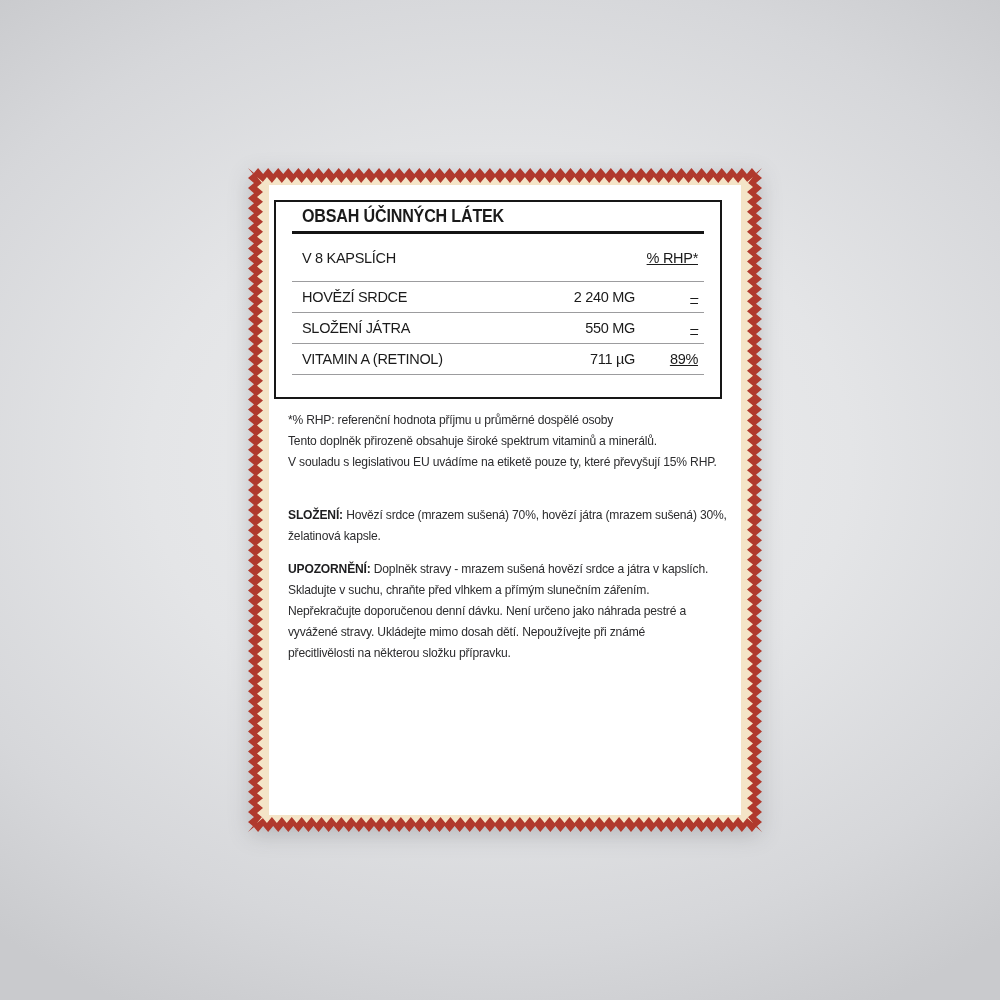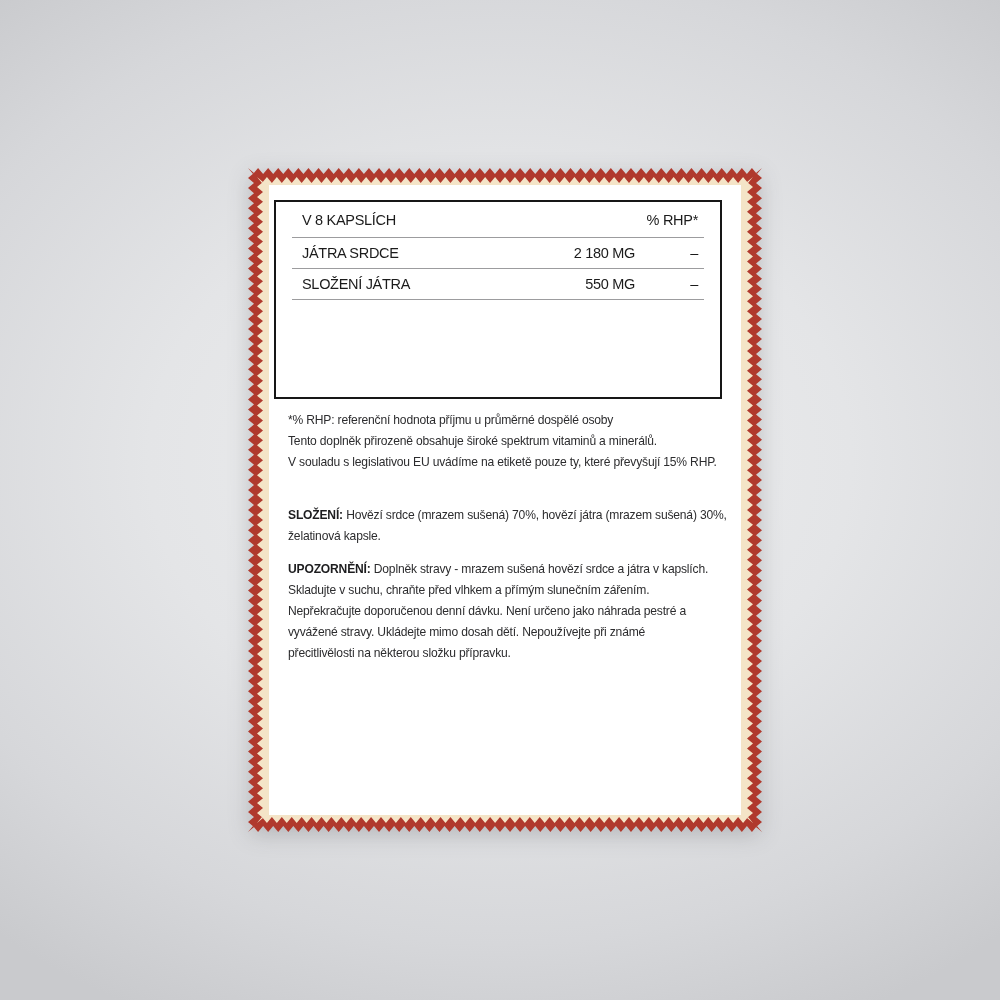--- a/index.html
+++ b/index.html
@@ -29,22 +29,22 @@
     transform:scaleX(.92);transform-origin:0 50%;white-space:nowrap;
   }
   .t-row{
     margin:0 16px;padding:0 6px 0 10px;box-sizing:border-box;
     display:flex;align-items:center;
     border-bottom:1px solid #9c9c9e;
     font-size:14.5px;letter-spacing:-.3px;
   }
   .t-row .c-name{flex:1;text-align:left;white-space:nowrap;}
   .t-row .c-amt{width:118px;text-align:right;white-space:nowrap;}
-  .t-row .c-rhp{width:63px;text-align:right;white-space:nowrap;}
-  .t-row.t-head{height:36px;justify-content:center;}
+  .t-row .c-rhp{width:63px;text-align:right;white-space:nowrap;text-decoration:underline;}
+  .t-row.t-head{height:48px;justify-content:center;}
   .t-row.r{height:31px;}
   .t-row.last{flex:1;border-bottom:none;}
 
   
   .txt{
     position:absolute;left:41px;color:#2c2c2e;
     font-size:13px;line-height:21px;letter-spacing:-.2px;
     transform:scaleX(.93);transform-origin:0 0;white-space:nowrap;
   }
   .txt .lead{font-weight:bold;color:#1d1d1f;}
@@ -59,34 +59,42 @@
 
   <svg class="zz-svg" width="516" height="666" viewBox="0 0 516 666" aria-hidden="true">
     <polygon id="zz-red" points="1,1 6.03921568627451,7 11.07843137254902,1 16.11764705882353,7 21.15686274509804,1 26.19607843137255,7 31.235294117647058,1 36.27450980392157,7 41.31372549019608,1 46.35294117647059,7 51.3921568627451,1 56.431372549019606,7 61.470588235294116,1 66.50980392156863,7 71.54901960784314,1 76.58823529411765,7 81.62745098039215,1 86.66666666666667,7 91.70588235294117,1 96.74509803921569,7 101.7843137254902,1 106.82352941176471,7 111.86274509803921,1 116.90196078431373,7 121.94117647058823,1 126.98039215686275,7 132.01960784313727,1 137.05882352941177,7 142.09803921568627,1 147.13725490196077,7 152.1764705882353,1 157.2156862745098,7 162.2549019607843,1 167.2941176470588,7 172.33333333333334,1 177.37254901960785,7 182.41176470588235,1 187.45098039215685,7 192.49019607843138,1 197.52941176470588,7 202.5686274509804,1 207.6078431372549,7 212.64705882352942,1 217.68627450980392,7 222.72549019607843,1 227.76470588235293,7 232.80392156862746,1 237.84313725490196,7 242.88235294117646,1 247.92156862745097,7 252.9607843137255,1 258,7 263.03921568627453,1 268.078431372549,7 273.11764705882354,1 278.15686274509807,7 283.19607843137254,1 288.2352941176471,7 293.27450980392155,1 298.3137254901961,7 303.3529411764706,1 308.3921568627451,7 313.4313725490196,1 318.47058823529414,7 323.5098039215686,1 328.54901960784315,7 333.5882352941176,1 338.62745098039215,7 343.6666666666667,1 348.70588235294116,7 353.7450980392157,1 358.7843137254902,7 363.8235294117647,1 368.8627450980392,7 373.9019607843137,1 378.94117647058823,7 383.98039215686276,1 389.01960784313724,7 394.05882352941177,1 399.0980392156863,7 404.1372549019608,1 409.1764705882353,7 414.2156862745098,1 419.2549019607843,7 424.29411764705884,1 429.3333333333333,7 434.37254901960785,1 439.4117647058824,7 444.45098039215685,1 449.4901960784314,7 454.52941176470586,1 459.5686274509804,7 464.6078431372549,1 469.6470588235294,7 474.6862745098039,1 479.72549019607845,7 484.7647058823529,1 489.80392156862746,7 494.84313725490193,1 499.88235294117646,7 504.921568627451,1 509.96078431372547,7 515,1 509,6.03030303030303 515,11.06060606060606 509,16.090909090909093 515,21.12121212121212 509,26.151515151515152 515,31.181818181818183 509,36.21212121212121 515,41.24242424242424 509,46.27272727272727 515,51.303030303030305 509,56.333333333333336 515,61.36363636363637 509,66.39393939393939 515,71.42424242424242 509,76.45454545454545 515,81.48484848484848 509,86.51515151515152 515,91.54545454545455 509,96.57575757575758 515,101.60606060606061 509,106.63636363636364 515,111.66666666666667 509,116.6969696969697 515,121.72727272727273 509,126.75757575757575 515,131.78787878787878 509,136.8181818181818 515,141.84848484848484 509,146.87878787878788 515,151.9090909090909 509,156.93939393939394 515,161.96969696969697 509,167 515,172.03030303030303 509,177.06060606060606 515,182.0909090909091 509,187.12121212121212 515,192.15151515151516 509,197.1818181818182 515,202.21212121212122 509,207.24242424242425 515,212.27272727272728 509,217.3030303030303 515,222.33333333333334 509,227.36363636363637 515,232.3939393939394 509,237.42424242424244 515,242.45454545454547 509,247.4848484848485 515,252.5151515151515 509,257.54545454545456 515,262.57575757575756 509,267.6060606060606 515,272.6363636363636 509,277.6666666666667 515,282.6969696969697 509,287.72727272727275 515,292.75757575757575 509,297.7878787878788 515,302.8181818181818 509,307.8484848484849 515,312.8787878787879 509,317.90909090909093 515,322.93939393939394 509,327.969696969697 515,333 509,338.030303030303 515,343.06060606060606 509,348.09090909090907 515,353.1212121212121 509,358.1515151515151 515,363.1818181818182 509,368.2121212121212 515,373.24242424242425 509,378.27272727272725 515,383.3030303030303 509,388.3333333333333 515,393.3636363636364 509,398.3939393939394 515,403.42424242424244 509,408.45454545454544 515,413.4848484848485 509,418.5151515151515 515,423.54545454545456 509,428.57575757575756 515,433.6060606060606 509,438.6363636363636 515,443.6666666666667 509,448.6969696969697 515,453.72727272727275 509,458.75757575757575 515,463.7878787878788 509,468.8181818181818 515,473.8484848484849 509,478.8787878787879 515,483.90909090909093 509,488.93939393939394 515,493.969696969697 509,499 515,504.030303030303 509,509.06060606060606 515,514.0909090909091 509,519.1212121212121 515,524.1515151515151 509,529.1818181818181 515,534.2121212121212 509,539.2424242424242 515,544.2727272727273 509,549.3030303030303 515,554.3333333333334 509,559.3636363636364 515,564.3939393939394 509,569.4242424242424 515,574.4545454545455 509,579.4848484848485 515,584.5151515151515 509,589.5454545454545 515,594.5757575757576 509,599.6060606060606 515,604.6363636363636 509,609.6666666666666 515,614.6969696969697 509,619.7272727272727 515,624.7575757575758 509,629.7878787878788 515,634.8181818181819 509,639.8484848484849 515,644.8787878787879 509,649.9090909090909 515,654.939393939394 509,659.969696969697 515,665 509.96078431372547,659 504.921568627451,665 499.88235294117646,659 494.843137254902,665 489.80392156862746,659 484.7647058823529,665 479.72549019607845,659 474.6862745098039,665 469.6470588235294,659 464.6078431372549,665 459.5686274509804,659 454.52941176470586,665 449.4901960784314,659 444.45098039215685,665 439.4117647058823,659 434.37254901960785,665 429.3333333333333,659 424.29411764705884,665 419.2549019607843,659 414.21568627450984,665 409.1764705882353,659 404.1372549019608,665 399.0980392156863,659 394.05882352941177,665 389.01960784313724,659 383.98039215686276,665 378.94117647058823,659 373.9019607843137,665 368.8627450980392,659 363.8235294117647,665 358.78431372549016,659 353.7450980392157,665 348.7058823529412,659 343.66666666666663,665 338.62745098039215,659 333.5882352941177,665 328.54901960784315,659 323.5098039215686,665 318.47058823529414,659 313.4313725490196,665 308.3921568627451,659 303.3529411764706,665 298.3137254901961,659 293.27450980392155,665 288.2352941176471,659 283.19607843137254,665 278.156862745098,659 273.11764705882354,665 268.07843137254906,659 263.0392156862745,665 258,659 252.96078431372547,665 247.921568627451,659 242.88235294117646,665 237.84313725490193,659 232.80392156862746,665 227.76470588235293,659 222.72549019607845,665 217.68627450980392,659 212.6470588235294,665 207.60784313725492,659 202.5686274509804,665 197.52941176470586,659 192.49019607843138,665 187.45098039215685,659 182.41176470588238,665 177.37254901960785,659 172.33333333333331,665 167.29411764705884,659 162.2549019607843,665 157.21568627450978,659 152.1764705882353,665 147.13725490196077,659 142.0980392156863,665 137.05882352941177,659 132.01960784313724,665 126.98039215686276,659 121.94117647058823,665 116.9019607843137,659 111.86274509803923,665 106.8235294117647,659 101.78431372549022,665 96.74509803921569,659 91.70588235294116,665 86.66666666666669,659 81.62745098039215,665 76.58823529411762,659 71.54901960784315,665 66.50980392156862,659 61.470588235294144,665 56.43137254901961,659 51.39215686274508,665 46.35294117647061,659 41.31372549019608,665 36.274509803921546,659 31.235294117647072,665 26.19607843137254,659 21.156862745098067,665 16.117647058823536,659 11.078431372549005,665 6.039215686274531,659 1,665 7,659.969696969697 1,654.939393939394 7,649.9090909090909 1,644.8787878787879 7,639.8484848484849 1,634.8181818181819 7,629.7878787878788 1,624.7575757575758 7,619.7272727272727 1,614.6969696969697 7,609.6666666666666 1,604.6363636363636 7,599.6060606060606 1,594.5757575757576 7,589.5454545454545 1,584.5151515151515 7,579.4848484848485 1,574.4545454545455 7,569.4242424242424 1,564.3939393939394 7,559.3636363636364 1,554.3333333333334 7,549.3030303030303 1,544.2727272727273 7,539.2424242424242 1,534.2121212121212 7,529.1818181818182 1,524.1515151515151 7,519.1212121212121 1,514.0909090909091 7,509.06060606060606 1,504.030303030303 7,499 1,493.969696969697 7,488.93939393939394 1,483.9090909090909 7,478.8787878787879 1,473.8484848484849 7,468.8181818181818 1,463.78787878787875 7,458.75757575757575 1,453.72727272727275 7,448.6969696969697 1,443.66666666666663 7,438.6363636363636 1,433.6060606060606 7,428.57575757575756 1,423.5454545454545 7,418.5151515151515 1,413.4848484848485 7,408.45454545454544 1,403.42424242424244 7,398.3939393939394 1,393.3636363636364 7,388.3333333333333 1,383.3030303030303 7,378.27272727272725 1,373.24242424242425 7,368.2121212121212 1,363.1818181818182 7,358.1515151515151 1,353.1212121212121 7,348.09090909090907 1,343.06060606060606 7,338.030303030303 1,333 7,327.969696969697 1,322.93939393939394 7,317.90909090909093 1,312.8787878787879 7,307.8484848484849 1,302.8181818181818 7,297.7878787878788 1,292.75757575757575 7,287.72727272727275 1,282.6969696969697 7,277.6666666666667 1,272.6363636363636 7,267.6060606060606 1,262.57575757575756 7,257.54545454545456 1,252.5151515151515 7,247.4848484848485 1,242.45454545454544 7,237.42424242424244 1,232.39393939393938 7,227.36363636363637 1,222.33333333333331 7,217.3030303030303 1,212.27272727272725 7,207.24242424242425 1,202.2121212121212 7,197.1818181818182 1,192.15151515151513 7,187.12121212121212 1,182.09090909090907 7,177.06060606060606 1,172.030303030303 7,167 1,161.969696969697 7,156.93939393939394 1,151.90909090909088 7,146.87878787878788 1,141.84848484848487 7,136.81818181818187 1,131.78787878787875 7,126.75757575757575 1,121.72727272727275 7,116.69696969696975 1,111.66666666666663 7,106.63636363636363 1,101.60606060606062 7,96.57575757575762 1,91.5454545454545 7,86.5151515151515 1,81.4848484848485 7,76.4545454545455 1,71.42424242424238 7,66.39393939393938 1,61.363636363636374 7,56.33333333333337 1,51.303030303030255 7,46.27272727272725 1,41.24242424242425 7,36.21212121212125 1,31.18181818181813 7,26.151515151515127 1,21.121212121212125 7,16.090909090909122 1,11.060606060606005 7,6.030303030303003" fill="#b0392d"></polygon>
     <polygon id="zz-cream" points="10,10 14.96,16 19.92,10 24.880000000000003,16 29.84,10 34.8,16 39.760000000000005,10 44.72,16 49.68,10 54.64,16 59.6,10 64.56,16 69.52000000000001,10 74.48,16 79.44,10 84.4,16 89.36,10 94.32,16 99.28,10 104.24,16 109.2,10 114.16,16 119.12,10 124.08,16 129.04000000000002,10 134,16 138.96,10 143.92,16 148.88,10 153.84,16 158.8,10 163.76,16 168.72,10 173.68,16 178.64,10 183.6,16 188.56,10 193.52,16 198.48,10 203.44,16 208.4,10 213.36,16 218.32,10 223.28,16 228.24,10 233.2,16 238.16,10 243.12,16 248.08,10 253.04,16 258,10 262.96000000000004,16 267.92,10 272.88,16 277.84,10 282.8,16 287.76,10 292.72,16 297.68,10 302.64,16 307.6,10 312.56,16 317.52,10 322.48,16 327.44,10 332.4,16 337.36,10 342.32,16 347.28,10 352.24,16 357.2,10 362.16,16 367.12,10 372.08,16 377.04,10 382,16 386.96,10 391.92,16 396.88,10 401.84,16 406.8,10 411.76,16 416.72,10 421.68,16 426.64,10 431.6,16 436.56,10 441.52,16 446.48,10 451.44,16 456.4,10 461.36,16 466.32,10 471.28,16 476.24,10 481.2,16 486.16,10 491.12,16 496.08,10 501.04,16 506,10 500,14.96923076923077 506,19.93846153846154 500,24.907692307692308 506,29.876923076923077 500,34.84615384615385 506,39.815384615384616 500,44.784615384615385 506,49.753846153846155 500,54.723076923076924 506,59.69230769230769 500,64.66153846153847 506,69.63076923076923 500,74.6 506,79.56923076923077 500,84.53846153846153 506,89.50769230769231 500,94.47692307692307 506,99.44615384615385 500,104.41538461538461 506,109.38461538461539 500,114.35384615384615 506,119.32307692307693 500,124.29230769230769 506,129.26153846153846 500,134.23076923076923 506,139.2 500,144.16923076923078 506,149.13846153846154 500,154.1076923076923 506,159.07692307692307 500,164.04615384615386 506,169.01538461538462 500,173.98461538461538 506,178.95384615384614 500,183.92307692307693 506,188.8923076923077 500,193.86153846153846 506,198.83076923076922 500,203.8 506,208.76923076923077 500,213.73846153846154 506,218.7076923076923 500,223.6769230769231 506,228.64615384615385 500,233.6153846153846 506,238.58461538461538 500,243.55384615384617 506,248.52307692307693 500,253.4923076923077 506,258.46153846153845 500,263.4307692307692 506,268.4 500,273.3692307692308 506,278.33846153846156 500,283.3076923076923 506,288.2769230769231 500,293.24615384615385 506,298.2153846153846 500,303.18461538461537 506,308.15384615384613 500,313.12307692307695 506,318.0923076923077 500,323.0615384615385 506,328.03076923076924 500,333 506,337.96923076923076 500,342.9384615384615 506,347.9076923076923 500,352.87692307692305 506,357.84615384615387 500,362.81538461538463 506,367.7846153846154 500,372.75384615384615 506,377.7230769230769 500,382.6923076923077 506,387.66153846153844 500,392.6307692307692 506,397.6 500,402.5692307692308 506,407.53846153846155 500,412.5076923076923 506,417.4769230769231 500,422.44615384615383 506,427.4153846153846 500,432.38461538461536 506,437.3538461538462 500,442.32307692307694 506,447.2923076923077 500,452.26153846153846 506,457.2307692307692 500,462.2 506,467.16923076923075 500,472.1384615384615 506,477.10769230769233 500,482.0769230769231 506,487.04615384615386 500,492.0153846153846 506,496.9846153846154 500,501.95384615384614 506,506.9230769230769 500,511.89230769230767 506,516.8615384615384 500,521.8307692307692 506,526.8 500,531.7692307692307 506,536.7384615384616 500,541.7076923076924 506,546.6769230769231 500,551.6461538461539 506,556.6153846153846 500,561.5846153846154 506,566.5538461538462 500,571.5230769230769 506,576.4923076923077 500,581.4615384615385 506,586.4307692307692 500,591.4 506,596.3692307692307 500,601.3384615384615 506,606.3076923076923 500,611.276923076923 506,616.2461538461539 500,621.2153846153847 506,626.1846153846154 500,631.1538461538462 506,636.123076923077 500,641.0923076923077 506,646.0615384615385 500,651.0307692307692 506,656 501.04,650 496.08,656 491.12,650 486.16,656 481.2,650 476.24,656 471.28,650 466.32,656 461.36,650 456.4,656 451.44,650 446.48,656 441.52,650 436.56,656 431.6,650 426.64,656 421.68,650 416.72,656 411.76,650 406.8,656 401.84000000000003,650 396.88,656 391.92,650 386.96,656 382,650 377.03999999999996,656 372.08000000000004,650 367.12,656 362.15999999999997,650 357.2,656 352.24,650 347.28,656 342.32,650 337.36,656 332.4,650 327.44,656 322.48,650 317.52,656 312.56,650 307.6,656 302.64,650 297.68,656 292.72,650 287.76,656 282.8,650 277.84000000000003,656 272.88,650 267.91999999999996,656 262.96000000000004,650 258,656 253.04,650 248.07999999999998,656 243.12,650 238.16000000000003,656 233.2,650 228.24,656 223.27999999999997,650 218.32,656 213.36,650 208.39999999999998,656 203.44,650 198.48000000000002,656 193.51999999999998,650 188.56,656 183.60000000000002,650 178.64,656 173.68,650 168.72000000000003,656 163.76,650 158.8,656 153.83999999999997,650 148.88,656 143.92000000000002,650 138.95999999999998,656 134,650 129.04000000000002,656 124.07999999999998,650 119.12,656 114.16000000000003,650 109.19999999999999,656 104.24000000000001,650 99.27999999999997,656 94.32,650 89.36000000000001,656 84.39999999999998,650 79.44,656 74.48000000000002,650 69.51999999999998,656 64.56,650 59.60000000000002,656 54.639999999999986,650 49.68000000000001,656 44.72000000000003,650 39.75999999999999,656 34.80000000000001,650 29.839999999999975,656 24.879999999999995,650 19.920000000000016,656 14.95999999999998,650 10,656 16,651.0307692307692 10,646.0615384615385 16,641.0923076923077 10,636.123076923077 16,631.1538461538462 10,626.1846153846154 16,621.2153846153847 10,616.2461538461539 16,611.276923076923 10,606.3076923076923 16,601.3384615384615 10,596.3692307692307 16,591.4 10,586.4307692307692 16,581.4615384615385 10,576.4923076923077 16,571.5230769230769 10,566.5538461538462 16,561.5846153846154 10,556.6153846153846 16,551.6461538461539 10,546.6769230769231 16,541.7076923076924 10,536.7384615384615 16,531.7692307692307 10,526.8 16,521.8307692307692 10,516.8615384615384 16,511.89230769230767 10,506.9230769230769 16,501.95384615384614 10,496.9846153846154 16,492.0153846153846 10,487.04615384615386 16,482.0769230769231 10,477.10769230769233 16,472.13846153846157 10,467.1692307692308 16,462.2 10,457.2307692307692 16,452.26153846153846 10,447.2923076923077 16,442.3230769230769 10,437.3538461538461 16,432.38461538461536 10,427.4153846153846 16,422.44615384615383 10,417.4769230769231 16,412.5076923076923 10,407.53846153846155 16,402.5692307692308 10,397.6 16,392.6307692307692 10,387.66153846153844 16,382.6923076923077 10,377.7230769230769 16,372.75384615384615 10,367.7846153846154 16,362.81538461538463 10,357.84615384615387 16,352.87692307692305 10,347.9076923076923 16,342.9384615384615 10,337.96923076923076 16,333 10,328.03076923076924 16,323.0615384615385 10,318.0923076923077 16,313.12307692307695 10,308.15384615384613 16,303.18461538461537 10,298.2153846153846 16,293.24615384615385 10,288.2769230769231 16,283.3076923076923 10,278.33846153846156 16,273.3692307692308 10,268.4 16,263.4307692307692 10,258.46153846153845 16,253.4923076923077 10,248.52307692307693 16,243.55384615384617 10,238.5846153846154 16,233.61538461538464 10,228.64615384615382 16,223.67692307692306 10,218.7076923076923 16,213.73846153846154 10,208.76923076923077 16,203.8 10,198.83076923076925 16,193.8615384615385 10,188.89230769230767 16,183.9230769230769 10,178.95384615384614 16,173.98461538461538 10,169.01538461538462 16,164.04615384615386 10,159.0769230769231 16,154.10769230769233 10,149.1384615384615 16,144.16923076923075 10,139.20000000000005 16,134.23076923076928 10,129.2615384615384 16,124.29230769230765 10,119.32307692307688 16,114.35384615384612 10,109.38461538461536 16,104.4153846153846 10,99.44615384615383 16,94.47692307692307 10,89.50769230769231 16,84.53846153846155 10,79.56923076923078 16,74.60000000000002 10,69.63076923076926 16,64.6615384615385 10,59.692307692307736 16,54.723076923076974 10,49.7538461538461 16,44.784615384615336 10,39.81538461538457 16,34.84615384615381 10,29.87692307692305 16,24.907692307692287 10,19.938461538461524 16,14.969230769230762" fill="#f4e4c7"></polygon>
     <rect id="zz-white" x="22" y="18" width="472" height="630" fill="#ffffff"></rect>
   </svg>
 
   <div class="content">
 
     <div class="facts-table">
+      <div class="t-title">
+        <span>OBSAH ÚČINNÝCH LÁTEK</span>
+      </div>
       <div class="t-row t-head">
         <span class="c-name">V 8 KAPSLÍCH</span>
         <span class="c-amt"></span>
         <span class="c-rhp">% RHP*</span>
       </div>
       <div class="t-row r">
-        <span class="c-name">JÁTRA SRDCE</span>
-        <span class="c-amt">2 180 MG</span>
+        <span class="c-name">HOVĚZÍ SRDCE</span>
+        <span class="c-amt">2 240 MG</span>
         <span class="c-rhp">–</span>
       </div>
       <div class="t-row r">
         <span class="c-name">SLOŽENÍ JÁTRA</span>
         <span class="c-amt">550 MG</span>
         <span class="c-rhp">–</span>
+      </div>
+      <div class="t-row r">
+        <span class="c-name">VITAMIN A (RETINOL)</span>
+        <span class="c-amt">711 µG</span>
+        <span class="c-rhp">89%</span>
       </div>
     </div>
 
     <div class="txt footnote">
       <div>*% RHP: referenční hodnota příjmu u průměrné dospělé osoby</div>
       <div>Tento doplněk přirozeně obsahuje široké spektrum vitaminů a minerálů.</div>
       <div>V souladu s legislativou EU uvádíme na etiketě pouze ty, které převyšují 15% RHP.</div>
     </div>
 
     <div class="txt slozeni">

